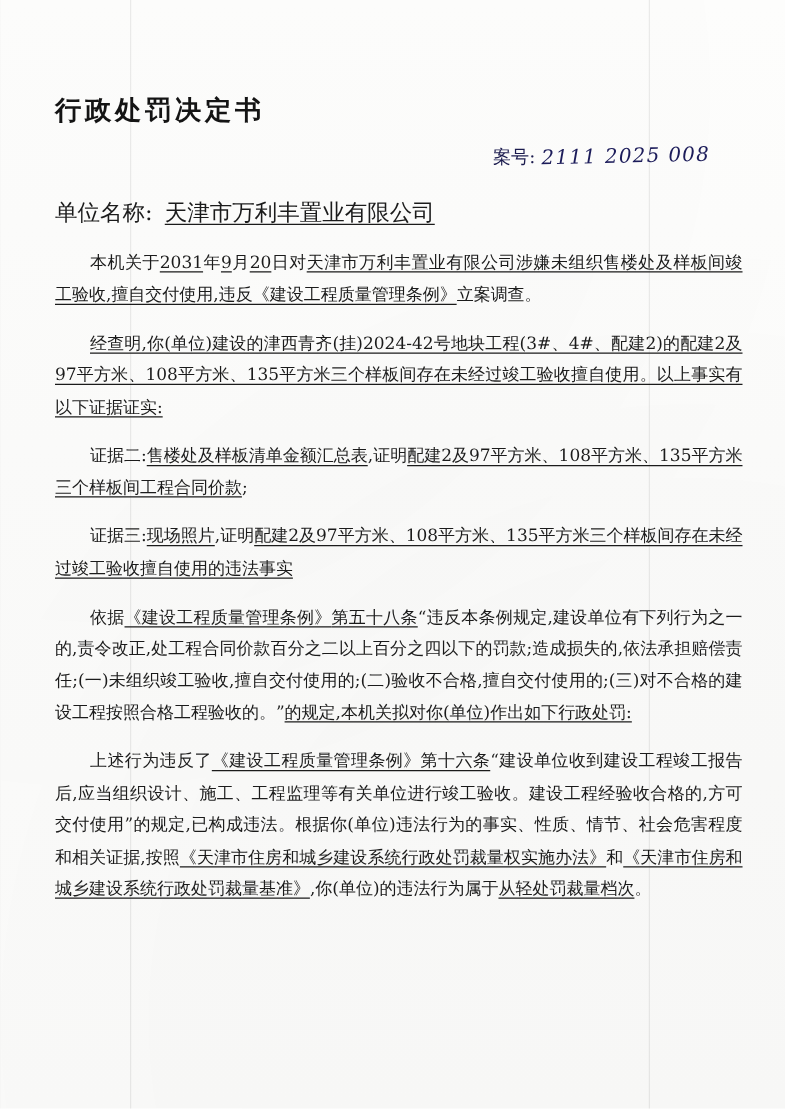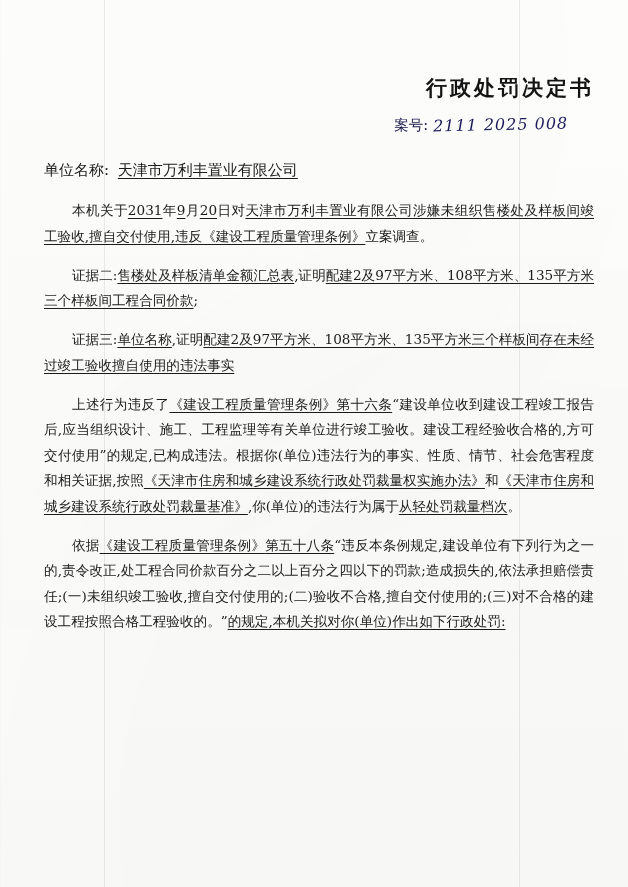--- a/index.html
+++ b/index.html
@@ -40,21 +40,21 @@
     background: rgba(0,0,0,0.07);
   }
   .content {
     position: absolute;
     left: 44px;
     right: 34px;
     top: 0;
     bottom: 0;
   }
   .doc-title {
-    text-align: right;
+    text-align: left;
     font-family: "DejaVu Serif", serif;
     font-size: 21px;
     letter-spacing: 3px;
     font-weight: 700;
     margin-top: 74px;
     color: #141414;
   }
   .case-no {
     margin-top: 13px;
     text-align: right;
@@ -68,21 +68,21 @@
     font-style: italic;
     font-size: 16px;
     letter-spacing: 1px;
     color: #1c1c5a;
     border-bottom: 0;
     display: inline-block;
     transform: rotate(-1.2deg);
   }
   .field-rows {
     margin-top: 22px;
-    font-size: 15px;
+    font-size: 18px;
     line-height: 27px;
     font-family: "DejaVu Serif", serif;
   }
   .field-row {
     white-space: nowrap;
   }
   .u {
     text-decoration: underline;
     text-underline-offset: 3px;
     text-decoration-thickness: 1px;
@@ -123,20 +123,21 @@
 
     <div class="field-rows">
       <div class="field-row">
         <span>单位名称:</span>
         <span class="u pad">天津市万利丰置业有限公司</span>
       </div>
     </div>
 
     <div class="body-text">
       <p class="para"><span>本机关于</span><span class="u">2031</span><span>年</span><span class="u">9</span><span>月</span><span class="u">20</span><span>日对</span><span class="u">天津市万利丰置业有限公司涉嫌未组织售楼处及样板间竣工验收,擅自交付使用,违反《建设工程质量管理条例》</span><span>立案调查。</span></p>
+      <p class="para"><span class="u">经查明,你(单位)建设的津西青齐(挂)2024-42号地块工程(3#、4#、配建2)的配建2及97平方米、108平方米、135平方米三个样板间存在未经过竣工验收擅自使用。以上事实有以下证据证实:</span></p>
       <p class="para"><span>证据二:</span><span class="u">售楼处及样板清单金额汇总表</span><span>,证明</span><span class="u">配建2及97平方米、108平方米、135平方米三个样板间工程合同价款</span><span>;</span></p>
-      <p class="para"><span>证据三:</span><span class="u">单位名称</span><span>,证明</span><span class="u">配建2及97平方米、108平方米、135平方米三个样板间存在未经过竣工验收擅自使用的违法事实</span></p>
+      <p class="para"><span>证据三:</span><span class="u">现场照片</span><span>,证明</span><span class="u">配建2及97平方米、108平方米、135平方米三个样板间存在未经过竣工验收擅自使用的违法事实</span></p>
+      <p class="para"><span>依据</span><span class="u">《建设工程质量管理条例》</span><span class="u">第五十八条</span><span>“违反本条例规定,建设单位有下列行为之一的,责令改正,处工程合同价款百分之二以上百分之四以下的罚款;造成损失的,依法承担赔偿责任;(一)未组织竣工验收,擅自交付使用的;(二)验收不合格,擅自交付使用的;(三)对不合格的建设工程按照合格工程验收的。”</span><span class="u">的规定,本机关拟对你(单位)作出如下行政处罚:</span></p>
       <p class="para"><span>上述行为违反了</span><span class="u">《建设工程质量管理条例》第十六条</span><span>“建设单位收到建设工程竣工报告后,应当组织设计、施工、工程监理等有关单位进行竣工验收。建设工程经验收合格的,方可交付使用”</span><span>的规定,已构成违法。根据你(单位)违法行为的事实、性质、情节、社会危害程度和相关证据,按照</span><span class="u">《天津市住房和城乡建设系统行政处罚裁量权实施办法》</span><span>和</span><span class="u">《天津市住房和城乡建设系统行政处罚裁量基准》</span><span>,你(单位)的违法行为属于</span><span class="u">从轻处罚裁量档次</span><span>。</span></p>
-      <p class="para"><span>依据</span><span class="u">《建设工程质量管理条例》</span><span class="u">第五十八条</span><span>“违反本条例规定,建设单位有下列行为之一的,责令改正,处工程合同价款百分之二以上百分之四以下的罚款;造成损失的,依法承担赔偿责任;(一)未组织竣工验收,擅自交付使用的;(二)验收不合格,擅自交付使用的;(三)对不合格的建设工程按照合格工程验收的。”</span><span class="u">的规定,本机关拟对你(单位)作出如下行政处罚:</span></p>
     </div>
 
   </div>
 </div>
 
 </body></html>

